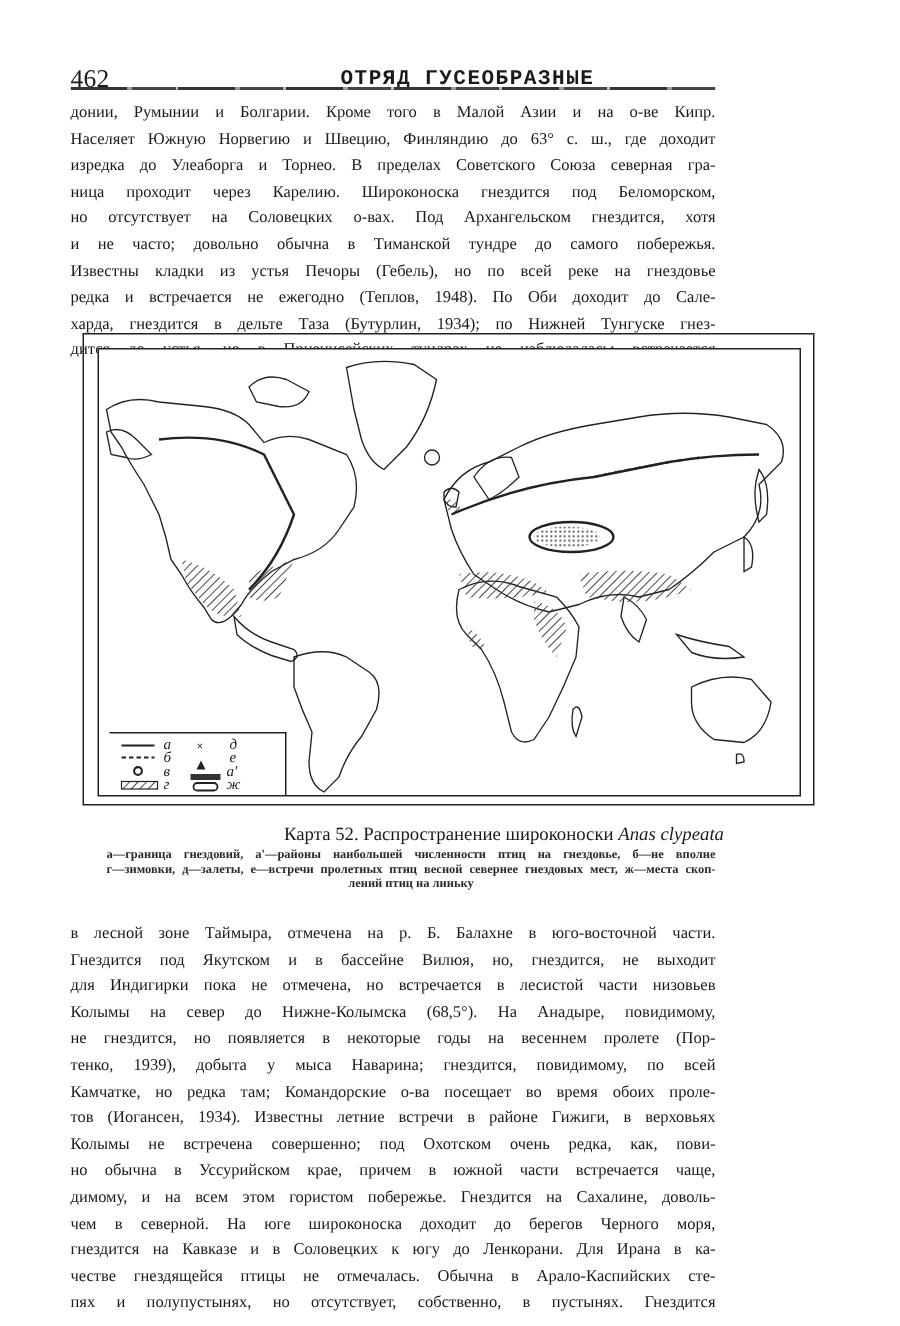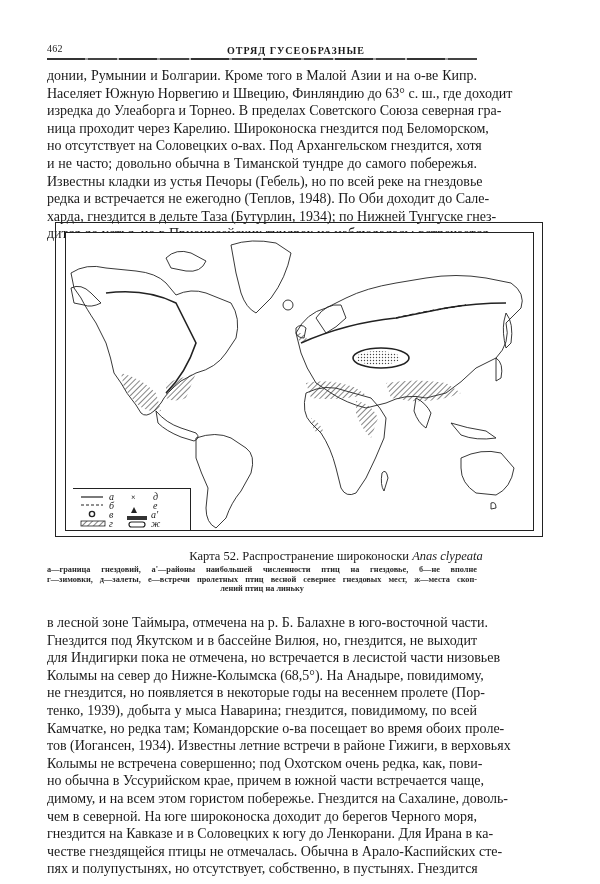--- a/index.html
+++ b/index.html
@@ -4,31 +4,31 @@
 <style>
   html, body { margin: 0; padding: 0; background: #ffffff; }
   body {
     width: 600px; height: 884px; position: relative; overflow: hidden;
     font-family: "Liberation Serif", "DejaVu Serif", serif; color: #1a1a1a;
   }
   .running-head {
     position: absolute; left: 47px; top: 40px; width: 428px; height: 18px;
   }
   .page-number {
-    position: absolute; left: 0; top: 3px; font-size: 10px; letter-spacing: 0.2px;
+    position: absolute; left: 0; top: 3px; font-size: 17px; letter-spacing: 0.2px;
   }
   .header-title {
-    position: absolute; left: 180px; top: 5px; font-size: 10px; letter-spacing: 1px; font-weight: bold;
+    position: absolute; left: 180px; top: 5px; font-size: 14px; letter-spacing: 1px; font-weight: bold; font-family: Liberation Mono, monospace;
   }
   .head-rule {
     position: absolute; left: 47px; top: 58px; width: 430px; height: 2px;
     background: repeating-linear-gradient(90deg, #333 0 38px, #999 38px 41px, #444 41px 70px, #bbb 70px 72px);
   }
   .text-block {
-    position: absolute; left: 47px; width: 430px; font-size: 14px; line-height: 17.6px;
+    position: absolute; left: 47px; width: 430px; font-size: 11px; line-height: 17.6px;
   }
   .text-block .line {
     display: block; text-align: justify; text-align-last: justify; white-space: nowrap;
     height: 17.6px;
   }
   .top-text { top: 67px; }
   .bottom-text { top: 614px; }
 
   .map-outer {
     position: absolute; left: 55px; top: 222px; width: 488px; height: 315px;
@@ -48,21 +48,21 @@
   .legend-letter {
     position: absolute; font-size: 10px; font-style: italic; line-height: 10px;
   }
   .caption-title {
     position: absolute; left: 0; top: 549px; width: 600px; text-align: center; font-size: 12.5px; margin-left: 36px;
   }
   .caption-title i { font-style: italic; }
   .caption-body {
     position: absolute; left: 47px; top: 565px; width: 430px; font-size: 8.3px; line-height: 9.6px; font-weight: bold; color: #2a2a2a;
   }
-  .caption-body .line { display: block; text-align: justify; text-align-last: justify; white-space: nowrap; }
+  .caption-body .line { display: block; text-align: justify; text-align-last: justify; white-space: nowrap; margin-left: 24px; }
   .caption-body .line.center { text-align: center; text-align-last: center; font-family: Liberation Serif, serif; }
 </style>
 </head>
 <body>
 
 <div class="running-head">
   <span class="page-number">462</span>
   <span class="header-title">ОТРЯД ГУСЕОБРАЗНЫЕ</span>
 </div>
 <div class="head-rule"></div>

